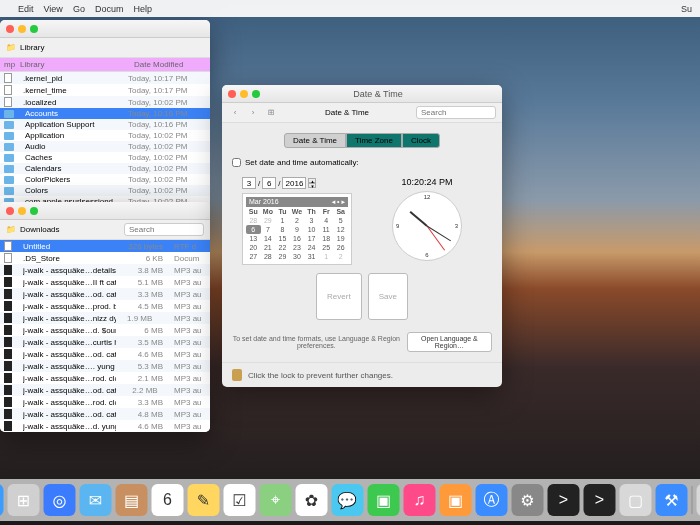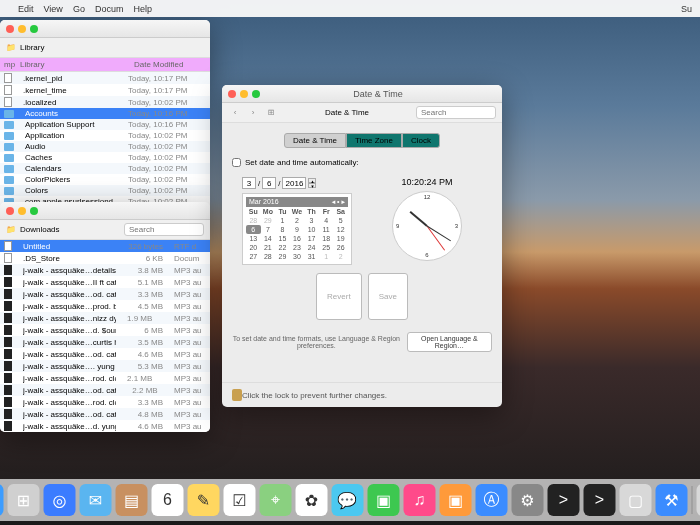--- a/index.html
+++ b/index.html
@@ -56,21 +56,21 @@
 .timecol .timeval{font-size:9px;margin-bottom:4px;}
 .clock{width:70px;height:70px;border-radius:50%;background:#fff;border:1px solid #ccc;margin:0 auto;position:relative;}
 .clock::before{content:"";position:absolute;top:50%;left:50%;width:2px;height:22px;background:#333;transform-origin:bottom;transform:translate(-50%,-100%) rotate(310deg);}
 .clock::after{content:"";position:absolute;top:50%;left:50%;width:1px;height:28px;background:#333;transform-origin:bottom;transform:translate(-50%,-100%) rotate(122deg);}
 .clock .sec{position:absolute;top:50%;left:50%;width:1px;height:30px;background:#d33;transform-origin:bottom;transform:translate(-50%,-100%) rotate(144deg);}
 .clock .num{position:absolute;font-size:6px;color:#333;}
 .btns{display:flex;justify-content:center;gap:6px;margin-top:8px;}
 .btn{border:1px solid #bbb;border-radius:3px;padding:18px 10px;font-size:8px;background:#fff;color:#aaa;}
 .hint{font-size:7px;color:#666;text-align:center;margin-top:12px;display:flex;align-items:center;justify-content:center;gap:6px;}
 .hint .lnk{border:1px solid #bbb;border-radius:3px;padding:2px 6px;background:#fff;color:#333;}
-.lockrow{display:flex;align-items:center;gap:0;font-size:8px;color:#555;padding:6px 10px;border-top:1px solid #ddd;margin-top:20px;}
+.lockrow{display:flex;align-items:center;gap:6px;font-size:8px;color:#555;padding:6px 10px;border-top:1px solid #ddd;margin-top:0;}
 .lock-ic{width:10px;height:12px;background:#c9a050;border-radius:2px;}
 .dock{position:absolute;bottom:4px;left:50%;transform:translateX(-50%);height:42px;background:rgba(230,230,230,0.75);border-radius:8px;display:flex;align-items:center;padding:0 6px;gap:4px;z-index:50;}
 .dock-item{width:32px;height:32px;border-radius:6px;display:flex;align-items:center;justify-content:center;font-size:16px;}
 .divider{width:1px;height:28px;background:rgba(0,0,0,0.2);}
 </style>
 </head>
 <body>
 
 <div class="desktop"></div>
 
@@ -256,21 +256,21 @@
         </div>
         <div class="finder-row">
           <div class="mp3-ic"></div>
           <span class="fname">j-walk - assquäke…. yung shade).mp3</span>
           <span class="fsize" style="width:36px;text-align:right">5.3 MB</span>
           <span class="fkind" style="width:32px">MP3 au</span>
         </div>
         <div class="finder-row">
           <div class="mp3-ic"></div>
           <span class="fname">j-walk - assquäke…rod. cloudnt).mp3</span>
-          <span class="fsize" style="width:36px;text-align:left">2.1 MB</span>
+          <span class="fsize" style="width:36px;text-align:right">2.1 MB</span>
           <span class="fkind" style="width:32px">MP3 au</span>
         </div>
         <div class="finder-row">
           <div class="mp3-ic"></div>
           <span class="fname">j-walk - assquäke…od. cat soup).mp3</span>
           <span class="fsize" style="width:36px;text-align:center">2.2 MB</span>
           <span class="fkind" style="width:32px">MP3 au</span>
         </div>
         <div class="finder-row">
           <div class="mp3-ic"></div>

